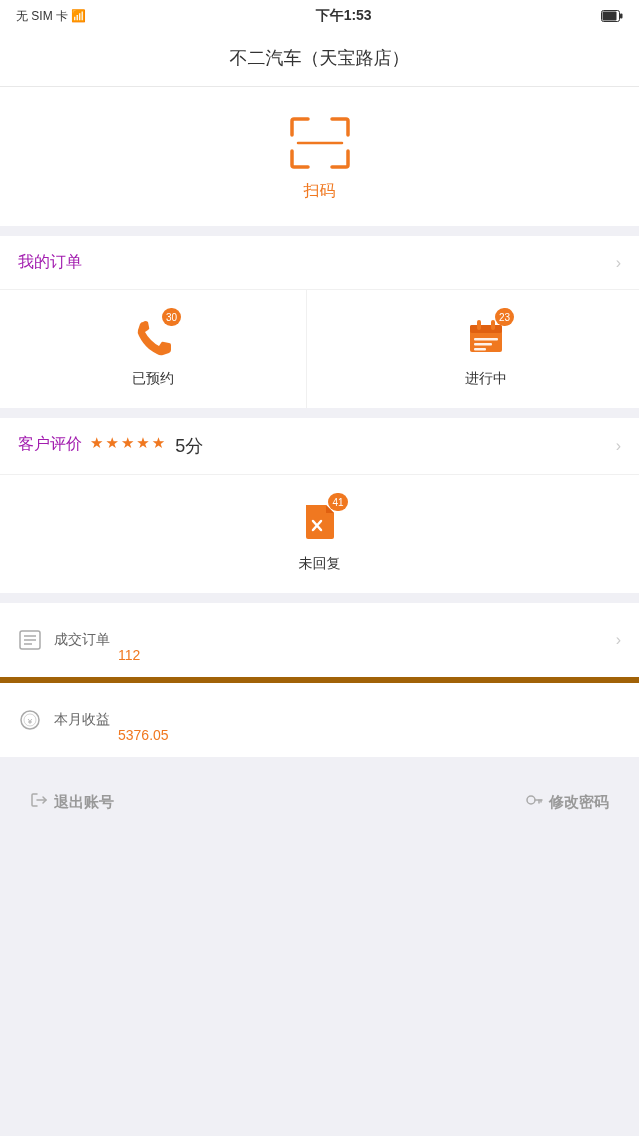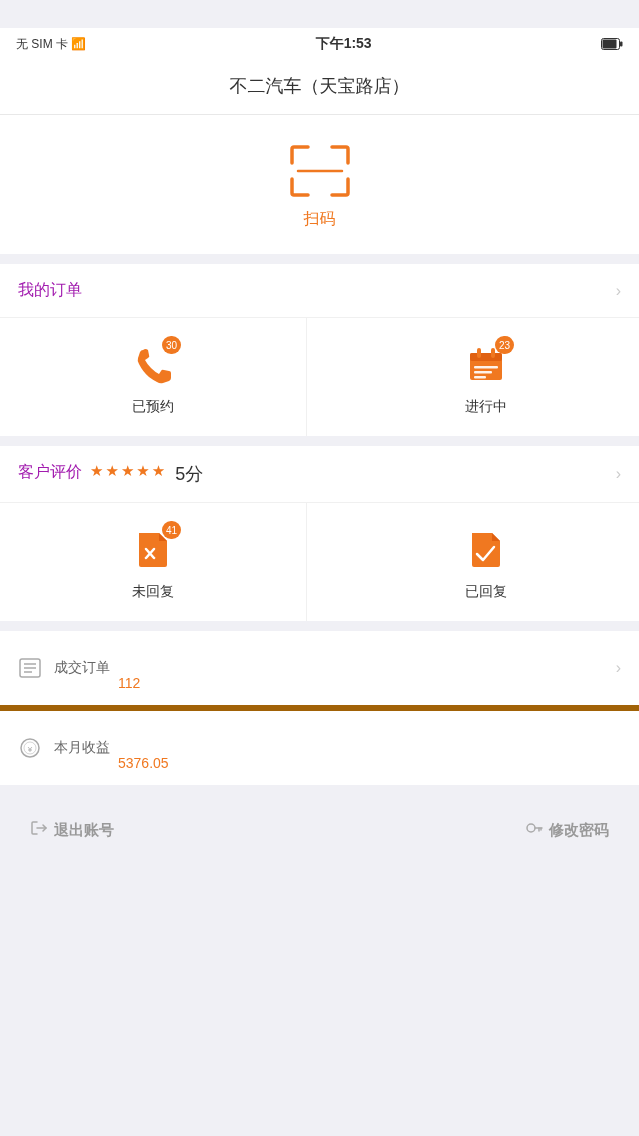--- a/index.html
+++ b/index.html
@@ -15,21 +15,20 @@
     
     .status-bar {
       background: #fff;
       height: 32px;
       display: flex;
       align-items: center;
       justify-content: space-between;
       padding: 0 16px;
       font-size: 13px;
       color: #333;
-      margin-top: 28px;
     }
     .status-left { font-size: 12px; }
     .status-center { font-weight: 600; font-size: 14px; }
     .status-right { display: flex; align-items: center; gap: 4px; font-size: 12px; }
 
     
     .header {
       background: #fff;
       text-align: center;
       padding: 14px 0 16px;
@@ -303,32 +302,20 @@
           <path d="M30 8 L30 16 L38 16 Z" fill="#e06010"></path>
 
           <line x1="17" y1="24" x2="25" y2="33" stroke="white" stroke-width="2.5" stroke-linecap="round"></line>
           <line x1="25" y1="24" x2="17" y2="33" stroke="white" stroke-width="2.5" stroke-linecap="round"></line>
         </svg>
         <span class="badge">41</span>
       </div>
       <span class="grid-item-label">未回复</span>
     </div>
 
-    <div class="grid-item">
-      <div class="grid-item-icon">
-        <svg width="48" height="48" viewBox="0 0 48 48">
-
-          <path d="M10 8 L30 8 L38 16 L38 40 Q38 42 36 42 L12 42 Q10 42 10 40 Z" fill="#f07820"></path>
-          <path d="M30 8 L30 16 L38 16 Z" fill="#e06010"></path>
-
-          <polyline points="15,29 21,35 32,22" stroke="white" stroke-width="2.5" fill="none" stroke-linecap="round" stroke-linejoin="round"></polyline>
-        </svg>
-      </div>
-      <span class="grid-item-label">已回复</span>
-    </div>
   </div>
 </div>
 
 <div class="stats-section">
 
   <div class="stats-row" style="position:relative;">
     <div class="stats-icon">
       <svg width="24" height="24" viewBox="0 0 24 24" fill="none">
         <rect x="2" y="3" width="20" height="18" rx="2" stroke="#aaa" stroke-width="1.5" fill="none"></rect>
         <line x1="6" y1="8" x2="18" y2="8" stroke="#aaa" stroke-width="1.5"></line>

